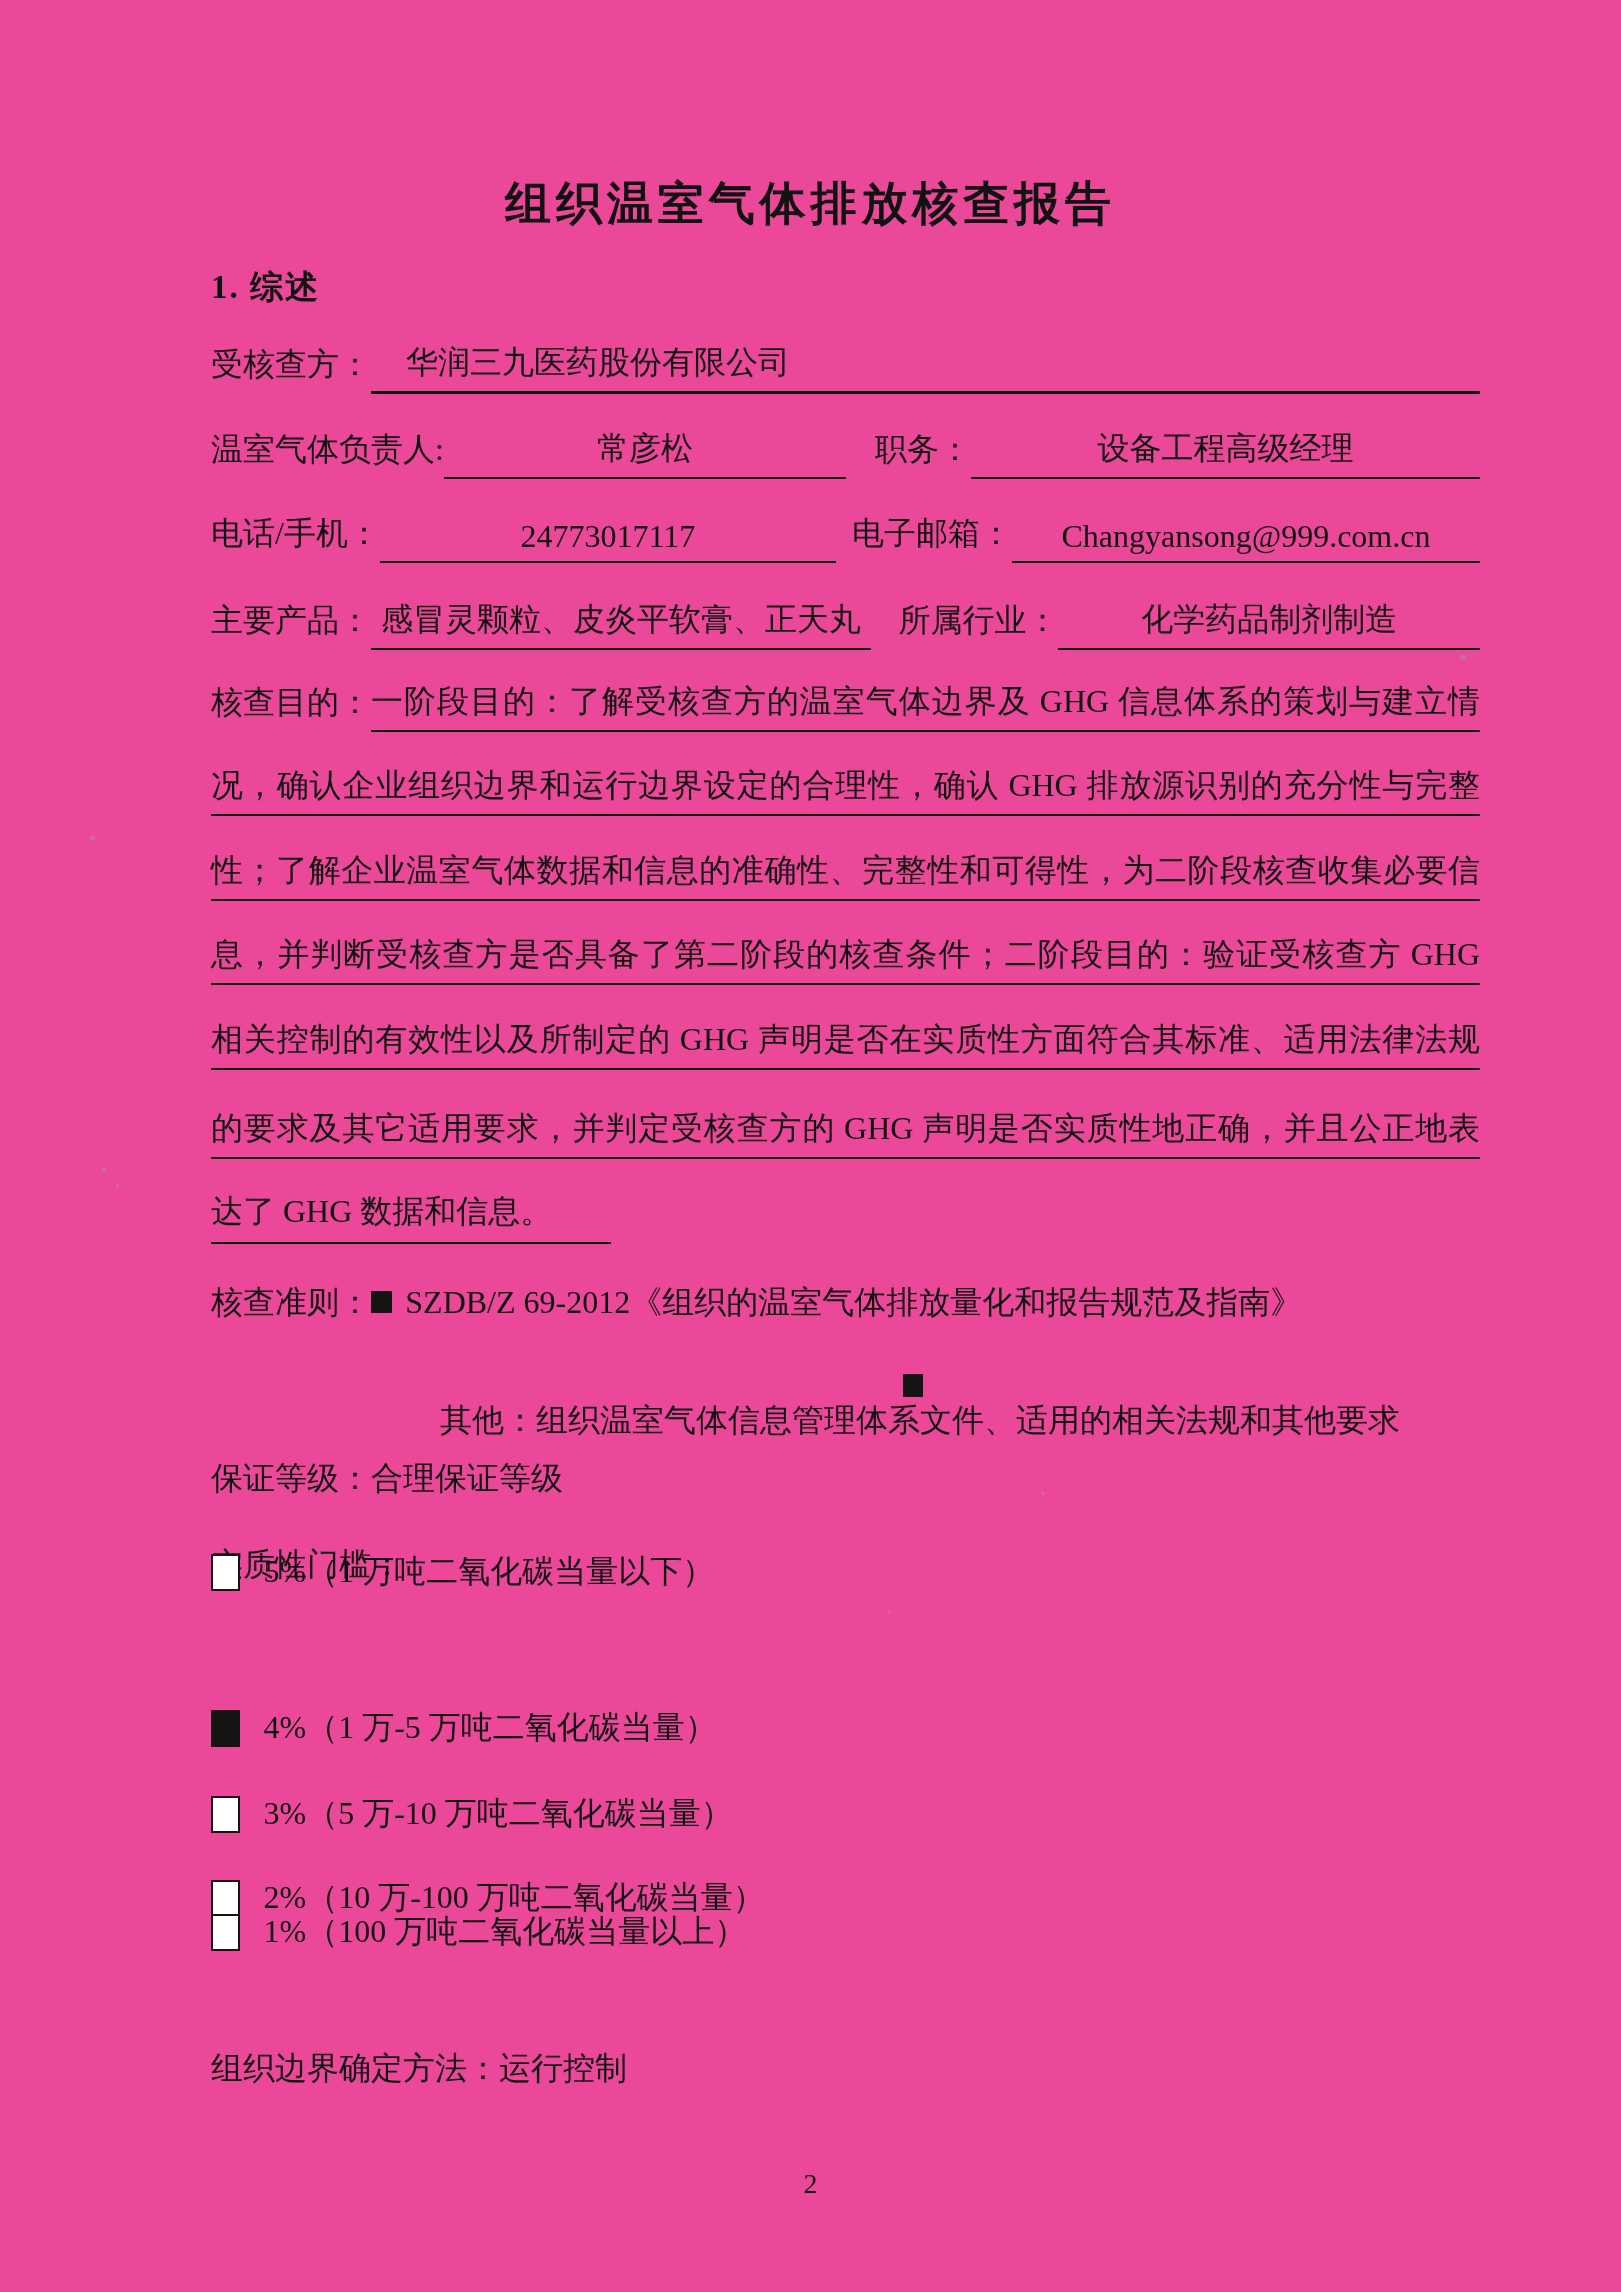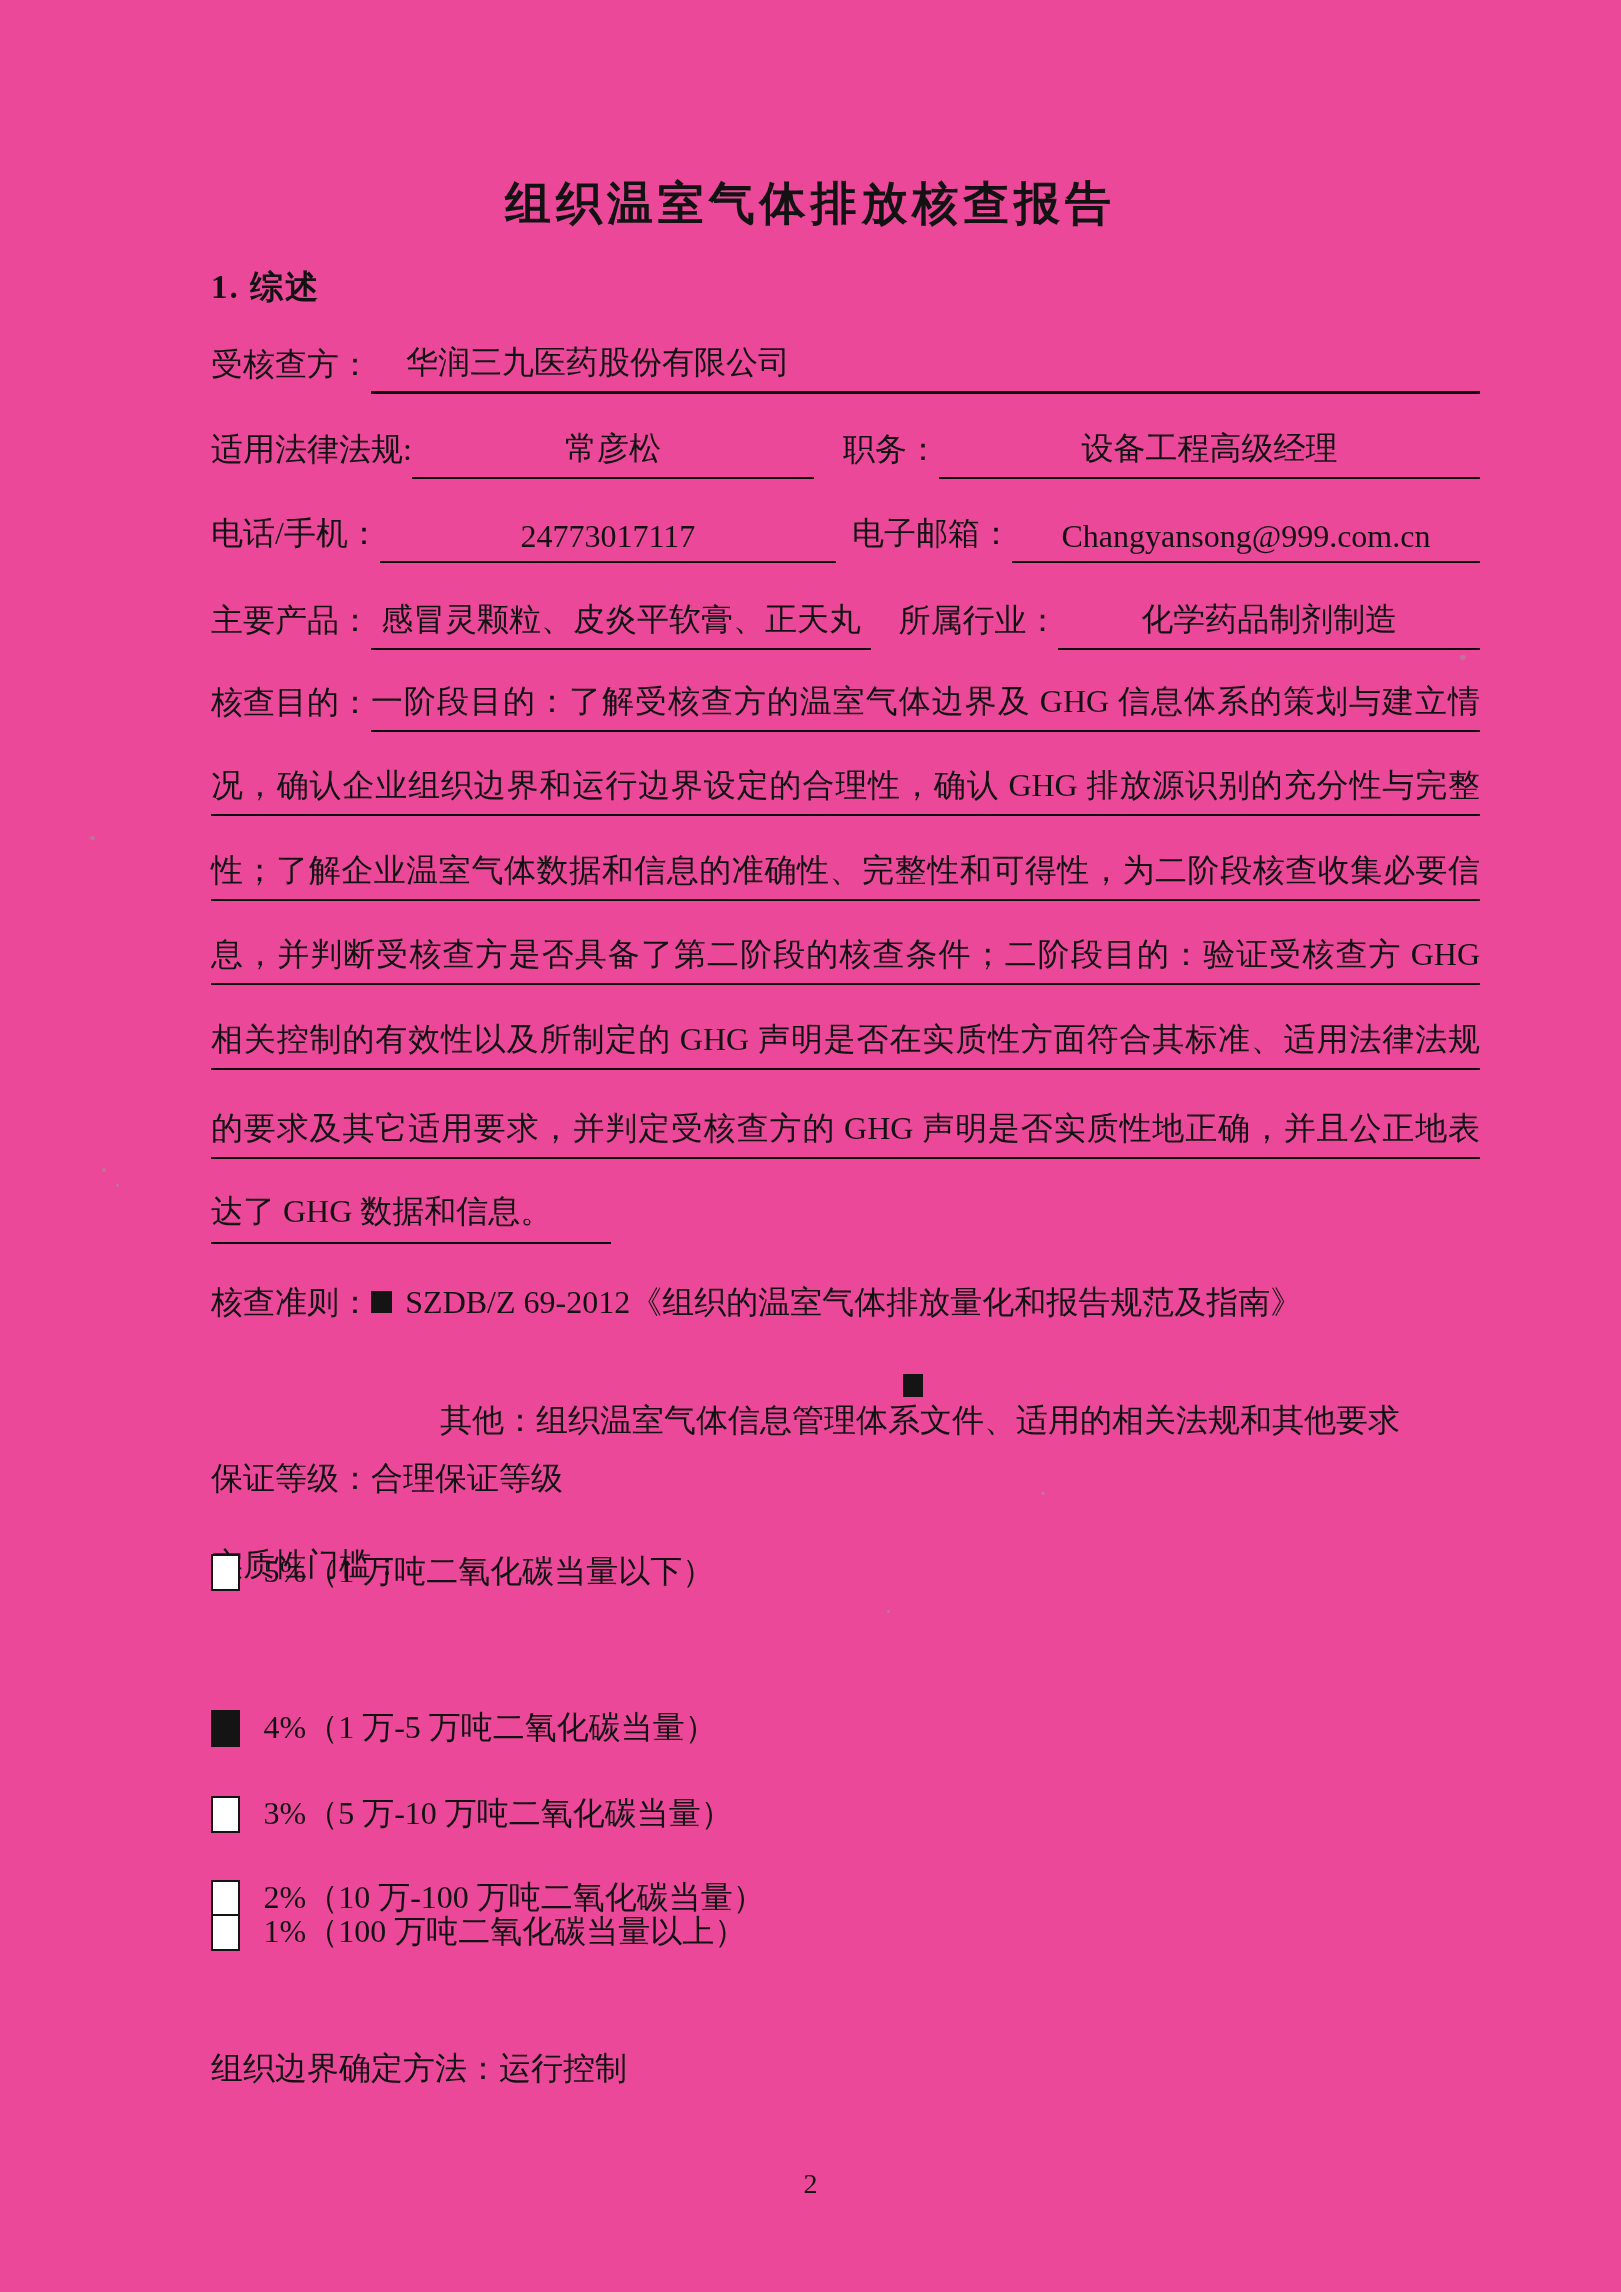--- a/index.html
+++ b/index.html
@@ -105,21 +105,21 @@
   <div class="abs doc-title">组织温室气体排放核查报告</div>
 
   <div class="abs section-heading">1. 综述</div>
 
   <div class="abs frow" style="top:341px;">
     <span class="flabel">受核查方：</span>
     <span class="blank grow thick leftalign" style="padding-left:35px;">华润三九医药股份有限公司</span>
   </div>
 
   <div class="abs frow" style="top:427px;">
-    <span class="flabel">适用法律法规:</span>
+    <span class="flabel">温室气体负责人:</span>
     <span class="blank" style="width:402px;">常彦松</span>
     <span class="flabel" style="margin-left:29px;">职务：</span>
     <span class="blank grow">设备工程高级经理</span>
   </div>
 
   <div class="abs frow" style="top:512px;">
     <span class="flabel">电话/手机：</span>
     <span class="blank" style="width:456px;">24773017117</span>
     <span class="flabel" style="margin-left:16px;">电子邮箱：</span>
     <span class="blank grow">Changyansong@999.com.cn</span>

